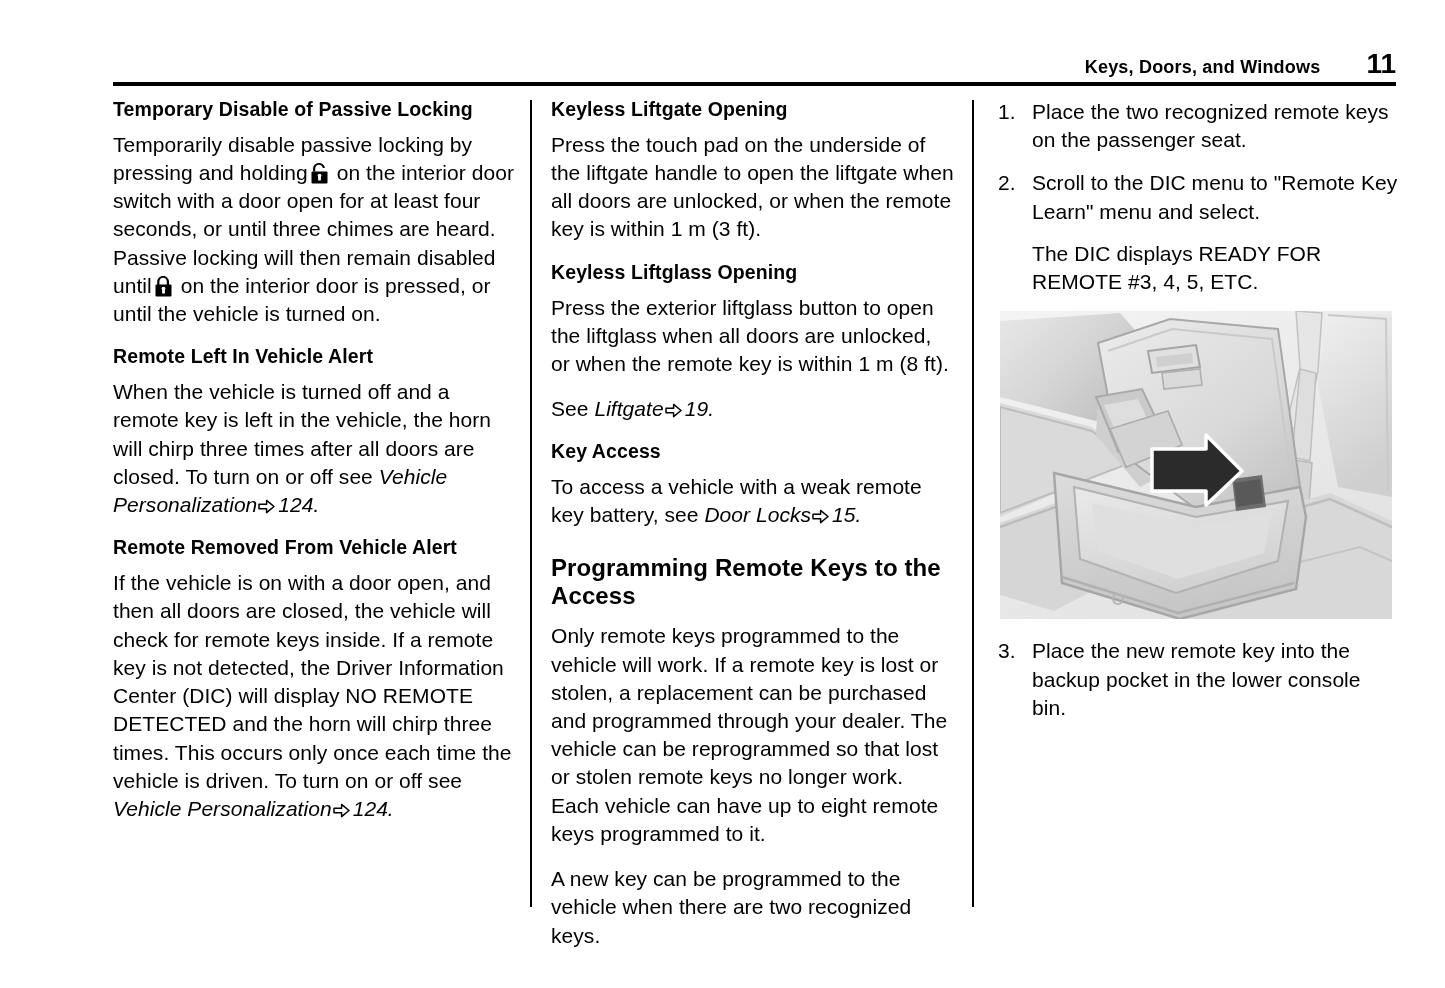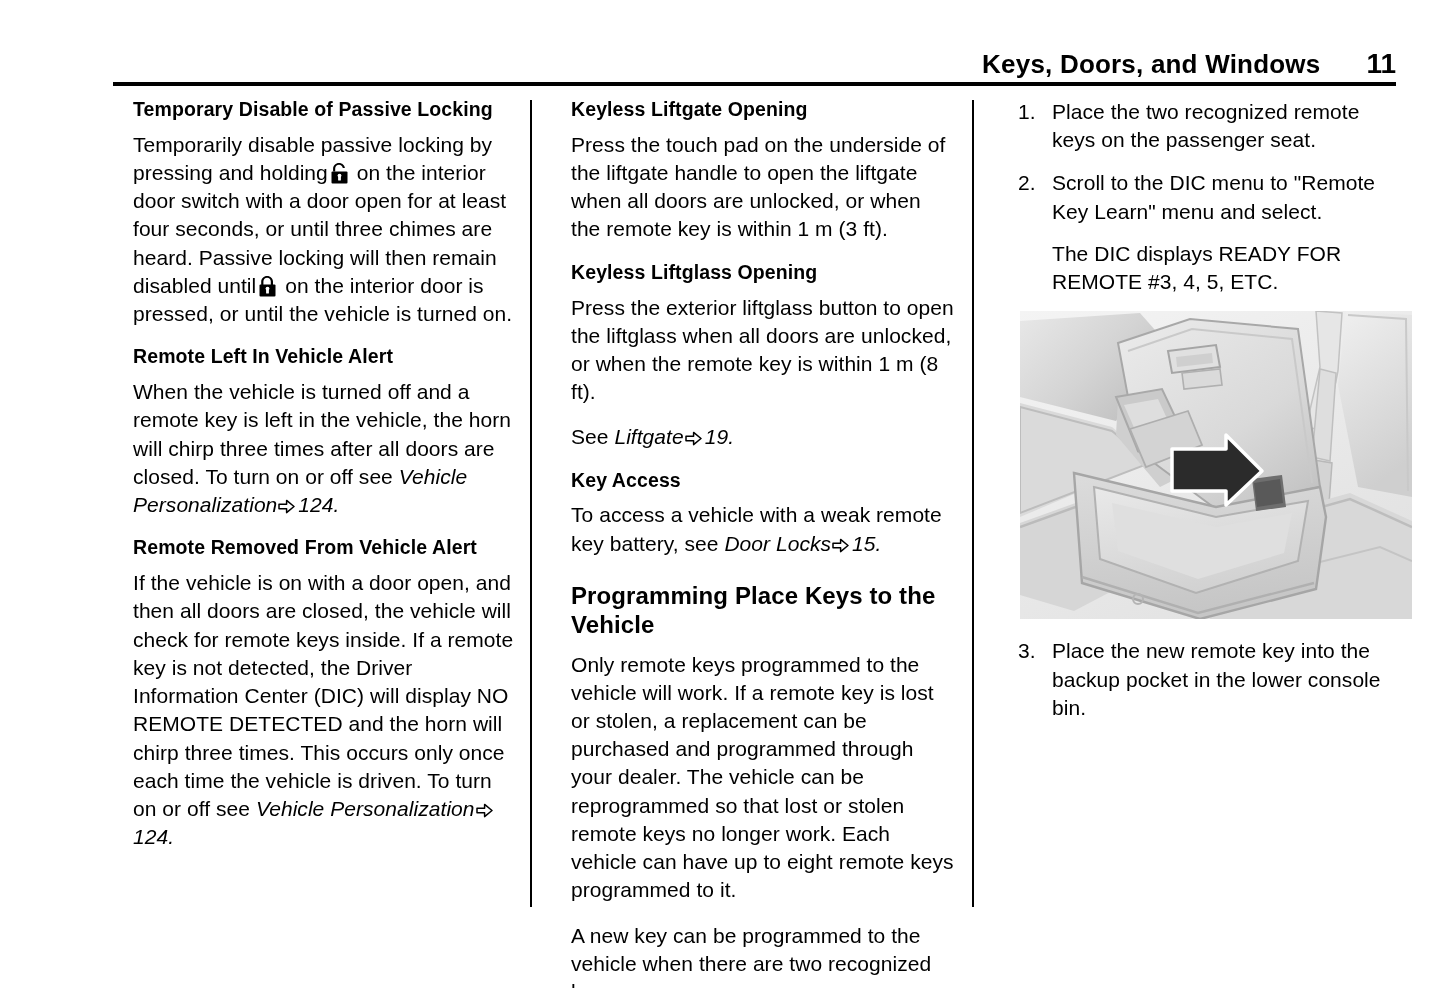--- a/index.html
+++ b/index.html
@@ -27,21 +27,21 @@
     width: 1283px;
     height: 40px;
   }
   .header-line {
     display: flex;
     align-items: baseline;
     justify-content: flex-end;
     height: 34px;
   }
   .header-title {
-    font-size: 26px;
+    font-size: 18px;
     font-weight: bold;
     letter-spacing: 0.2px;
     white-space: nowrap;
   }
   .header-pageno {
     font-size: 28px;
     font-weight: bold;
     margin-left: 46px;
     white-space: nowrap;
   }
@@ -88,21 +88,21 @@
     line-height: 1.2;
     margin: 0 0 11px 0;
     letter-spacing: 0.1px;
   }
   p.body {
     font-size: 21px;
     line-height: 1.345;
     margin: 0 0 17px 0;
     letter-spacing: 0.05px;
   }
-  .section { margin-bottom: 0; margin-left: 20px; }
+  .section { margin-bottom: 0; }
   .spacer-sm { height: 7px; }
 
   i.ref { font-style: italic; }
 
   
   .xarrow {
     display: inline-block;
     width: 17px;
     height: 15px;
     vertical-align: -2px;
@@ -224,21 +224,21 @@
     <div class="section">
       <h3 class="h-sub">Key Access</h3>
       <p class="body"><span>To access a vehicle with a weak remote key battery, see</span> <i class="ref">Door Locks</i><span class="xarrow"><svg viewBox="0 0 17 15" xmlns="http://www.w3.org/2000/svg">
               <path d="M1 5.2h7.6V1.4L16 7.5l-7.4 6.1v-3.8H1z" fill="none" stroke="#000" stroke-width="1.5" stroke-linejoin="round"></path>
             </svg></span><i class="ref">15.</i></p>
     </div>
 
     <div class="spacer-sm"></div>
 
     <div class="section">
-      <h2 class="h-main">Programming Place Keys to the Vehicle</h2>
+      <h2 class="h-main">Programming Remote Keys to the Access</h2>
       <p class="body">Only remote keys programmed to the vehicle will work. If a remote key is lost or stolen, a replacement can be purchased and programmed through your dealer. The vehicle can be reprogrammed so that lost or stolen remote keys no longer work. Each vehicle can have up to eight remote keys programmed to it.</p>
     </div>
 
     <div class="section">
       <p class="body">A new key can be programmed to the vehicle when there are two recognized keys.</p>
     </div>
 
   </div>
 
   <div class="column" id="col-3">

